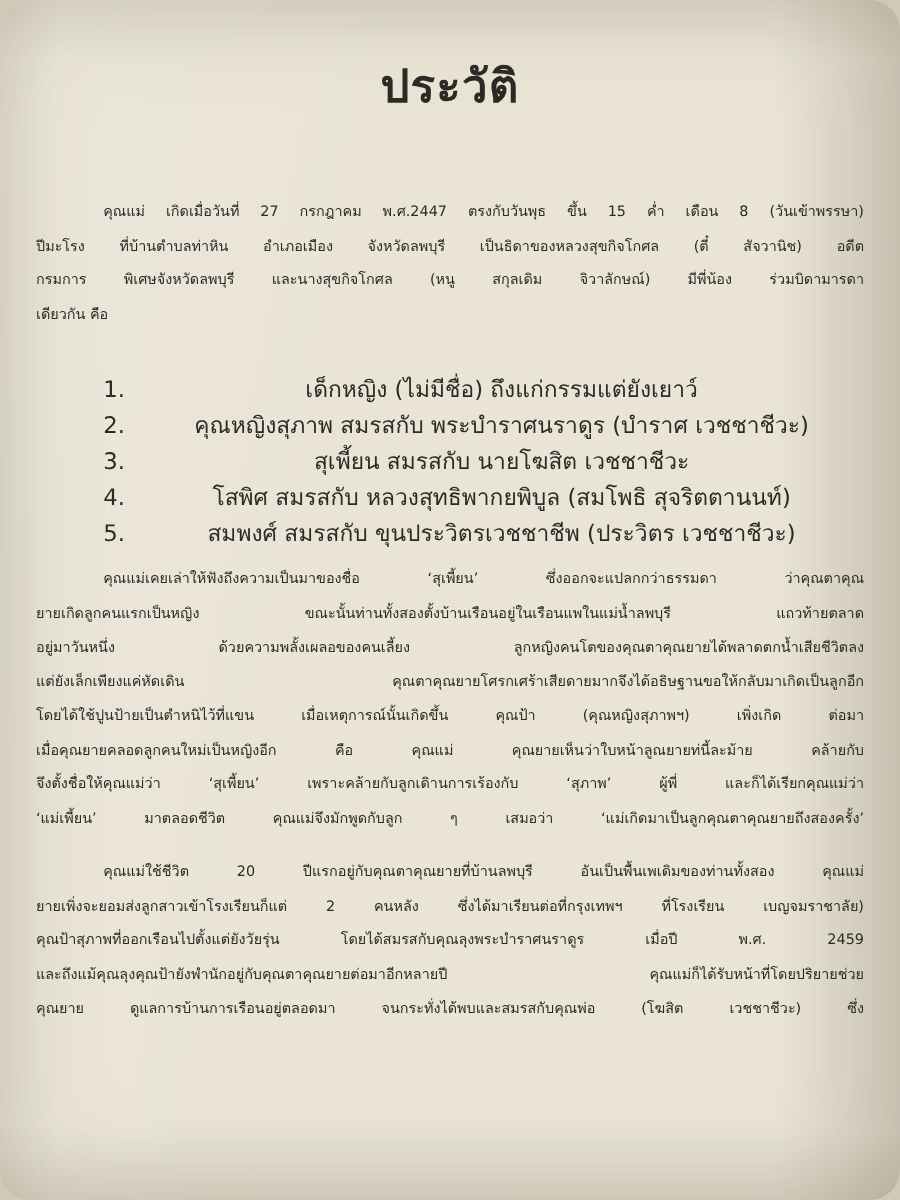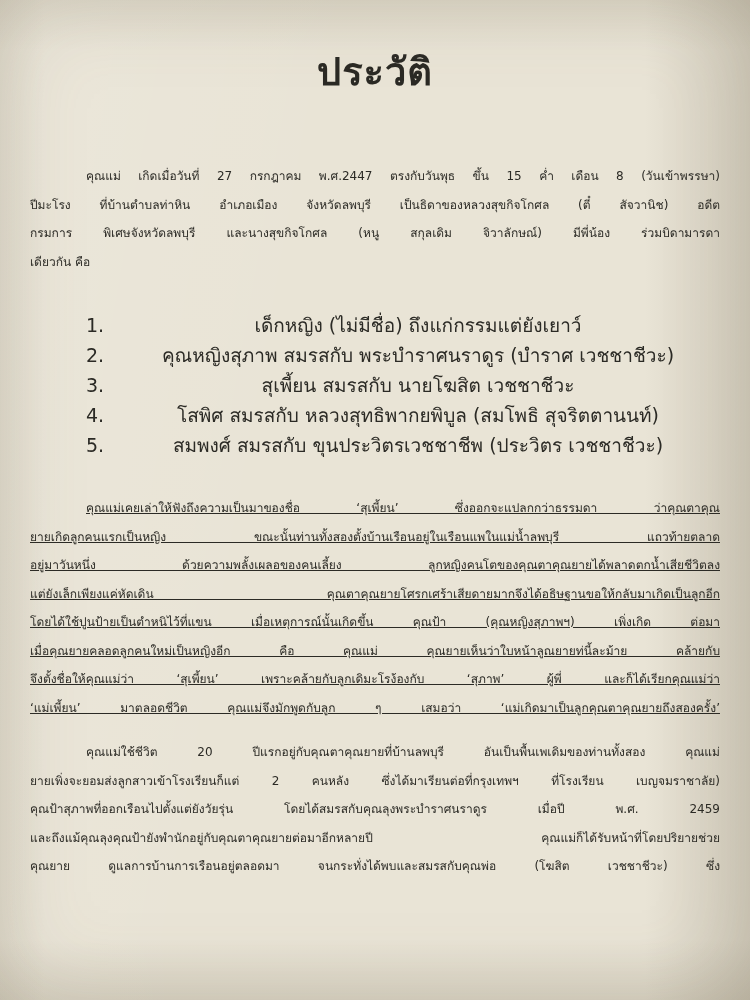--- a/index.html
+++ b/index.html
@@ -1,19 +1,19 @@
 <!DOCTYPE html>
 <html style="--paper: #e9e4d6; --ink: #2b2a25;"><head>
 <meta charset="utf-8">
 <style>
   :root{
     --paper:#e9e4d6;
     --ink:#2b2a25;
   }
-  *{margin:0;padding:0;box-sizing:border-box;}
+  *{margin:0;padding:0;box-sizing:border-box;border-radius:25px;}
   html,body{width:750px;height:1000px;}
   body{
     font-family:"DejaVu Sans","Liberation Sans",sans-serif;
     background:#cfc9b8;
   }
   .page{
     position:relative;
     width:750px;height:1000px;
     overflow:hidden;
     background:
@@ -62,21 +62,21 @@
     white-space:nowrap;
     overflow:visible;
   }
   .para .tline.jline{
     white-space:normal;
     text-align:justify;
     text-align-last:justify;
   }
   .para .tline.indent{padding-left:56px;}
   .para-1{margin-top:62px;}
-  .para-2{margin-top:34px;text-decoration:underline;}
+  .para-2{margin-top:8px;}
   .para-3{margin-top:16px;}
   .sibling-list{
     margin-top:34px;
     padding-left:56px;
   }
   .list-item{
     display:flex;
     font-size:19px;
     line-height:30px;
     height:30px;
@@ -128,21 +128,21 @@
         </div>
       </div>
 
     <div class="para para-2">
         <div class="tline jline indent">คุณแม่เคยเล่าให้ฟังถึงความเป็นมาของชื่อ ‘สุเพี้ยน’ ซึ่งออกจะแปลกกว่าธรรมดา ว่าคุณตาคุณ</div>
         <div class="tline jline">ยายเกิดลูกคนแรกเป็นหญิง ขณะนั้นท่านทั้งสองตั้งบ้านเรือนอยู่ในเรือนแพในแม่น้ำลพบุรี แถวท้ายตลาด</div>
         <div class="tline jline">อยู่มาวันหนึ่ง ด้วยความพลั้งเผลอของคนเลี้ยง ลูกหญิงคนโตของคุณตาคุณยายได้พลาดตกน้ำเสียชีวิตลง</div>
         <div class="tline jline">แต่ยังเล็กเพียงแค่หัดเดิน คุณตาคุณยายโศรกเศร้าเสียดายมากจึงได้อธิษฐานขอให้กลับมาเกิดเป็นลูกอีก</div>
         <div class="tline jline">โดยได้ใช้ปูนป้ายเป็นตำหนิไว้ที่แขน เมื่อเหตุการณ์นั้นเกิดขึ้น คุณป้า (คุณหญิงสุภาพฯ) เพิ่งเกิด ต่อมา</div>
         <div class="tline jline">เมื่อคุณยายคลอดลูกคนใหม่เป็นหญิงอีก คือ คุณแม่ คุณยายเห็นว่าใบหน้าลูณยายท่นี้ละม้าย คล้ายกับ</div>
-        <div class="tline jline">จึงตั้งชื่อให้คุณแม่ว่า ‘สุเพี้ยน’ เพราะคล้ายกับลูกเดิมะโรง้องกับ ‘สุภาพ’ ผู้พี่ และก็ได้เรียกคุณแม่ว่า</div>
+        <div class="tline jline">จึงตั้งชื่อให้คุณแม่ว่า ‘สุเพี้ยน’ เพราะคล้ายกับลูกเดิานการเร้องกับ ‘สุภาพ’ ผู้พี่ และก็ได้เรียกคุณแม่ว่า</div>
         <div class="tline jline">‘แม่เพี้ยน’ มาตลอดชีวิต คุณแม่จึงมักพูดกับลูก ๆ เสมอว่า ‘แม่เกิดมาเป็นลูกคุณตาคุณยายถึงสองครั้ง’</div>
       </div>
 
     <div class="para para-3">
         <div class="tline jline indent">คุณแม่ใช้ชีวิต 20 ปีแรกอยู่กับคุณตาคุณยายที่บ้านลพบุรี อันเป็นพื้นเพเดิมของท่านทั้งสอง คุณแม่</div>
         <div class="tline jline">ยายเพิ่งจะยอมส่งลูกสาวเข้าโรงเรียนก็แต่ 2 คนหลัง ซึ่งได้มาเรียนต่อที่กรุงเทพฯ ที่โรงเรียน เบญจมราชาลัย)</div>
         <div class="tline jline">คุณป้าสุภาพที่ออกเรือนไปตั้งแต่ยังวัยรุ่น โดยได้สมรสกับคุณลุงพระบำราศนราดูร เมื่อปี พ.ศ. 2459</div>
         <div class="tline jline">และถึงแม้คุณลุงคุณป้ายังพำนักอยู่กับคุณตาคุณยายต่อมาอีกหลายปี คุณแม่ก็ได้รับหน้าที่โดยปริยายช่วย</div>
         <div class="tline jline">คุณยาย ดูแลการบ้านการเรือนอยู่ตลอดมา จนกระทั่งได้พบและสมรสกับคุณพ่อ (โฆสิต เวชชาชีวะ) ซึ่ง</div>
       </div>

